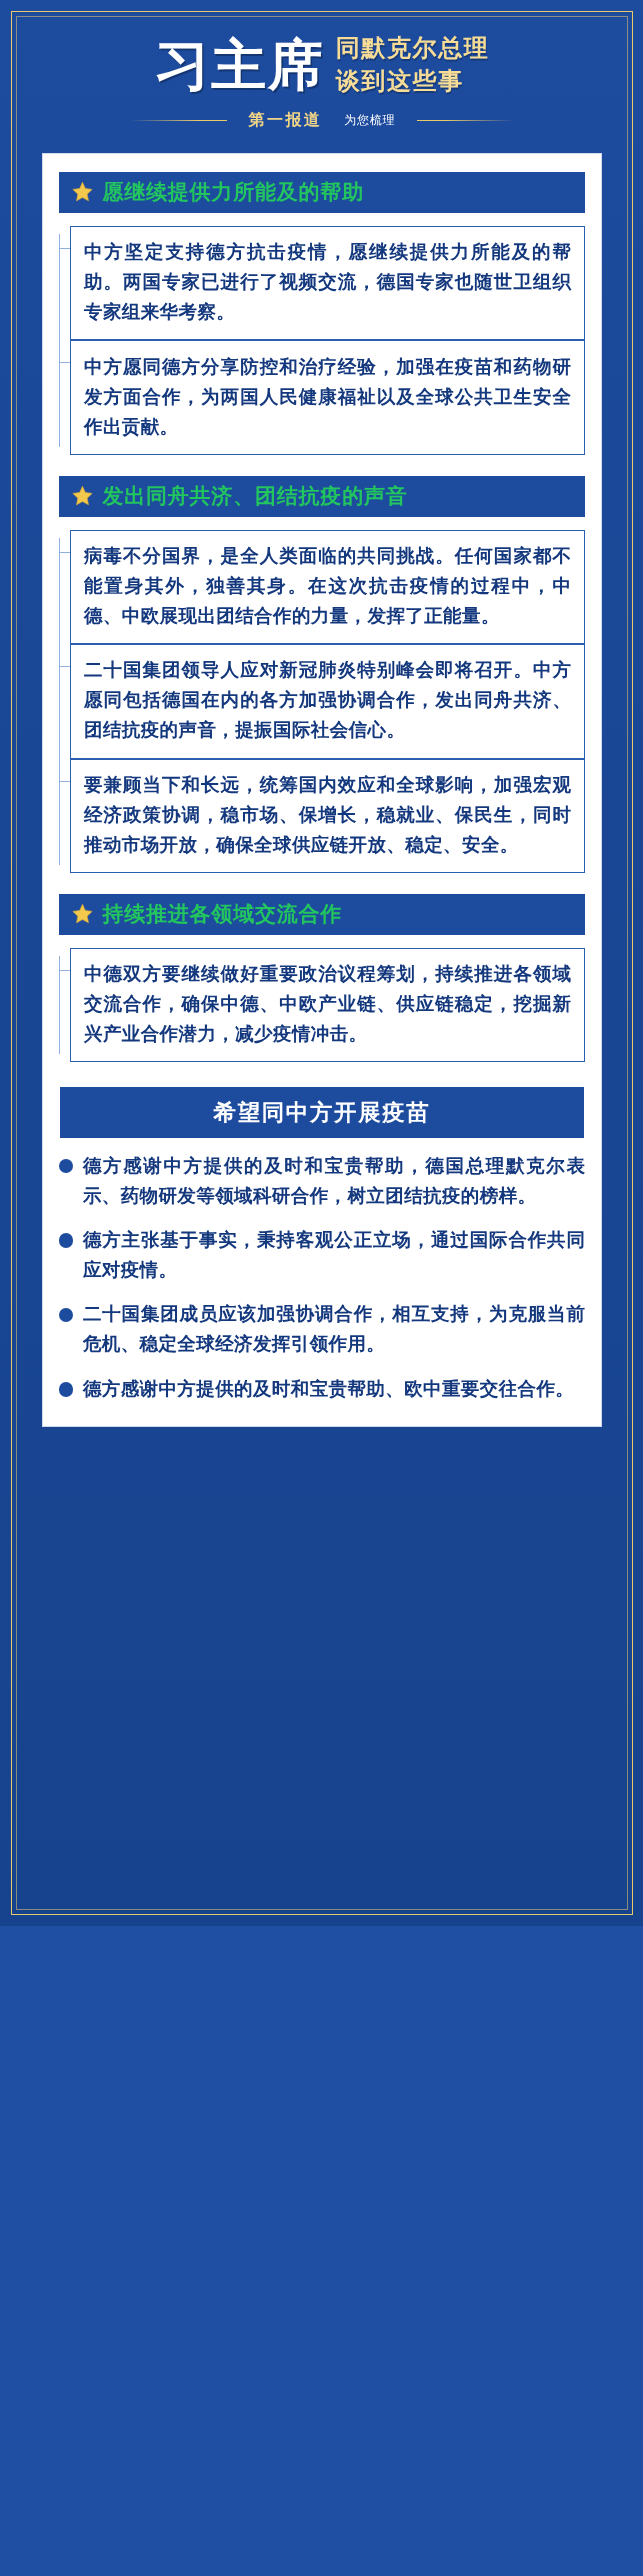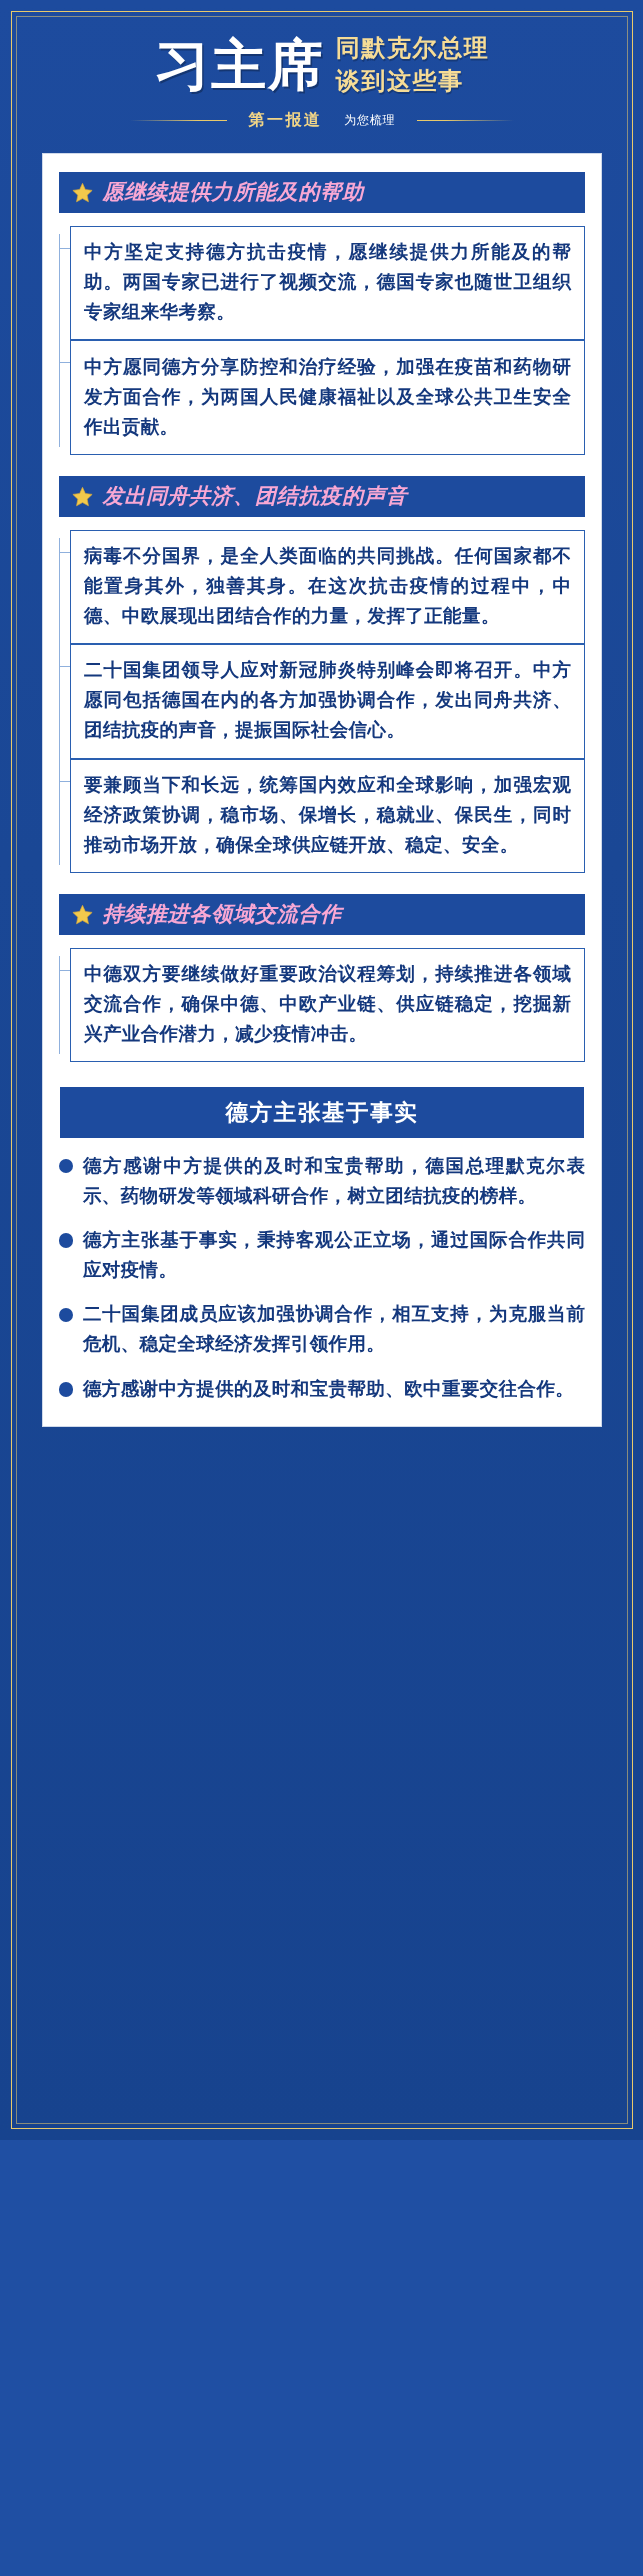--- a/index.html
+++ b/index.html
@@ -9,21 +9,21 @@
   body {
     width: 644px;
     height: 2576px;
     background: #1f4fa3;
     font-family: "Liberation Serif", "DejaVu Serif", serif;
     overflow: hidden;
   }
   .poster {
     position: relative;
     width: 644px;
-    height: 2140px;
+    height: 1926px;
     background: linear-gradient(180deg, #1d4b9e 0%, #1a4795 40%, #17438e 100%);
     box-sizing: border-box;
     padding: 17.7px 17.7px 21px 17.7px;
   }
   .outer-frame {
     position: absolute;
     left: 11.3px;
     top: 11.3px;
     right: 11.3px;
     bottom: 11.3px;
@@ -115,27 +115,25 @@
     box-sizing: border-box;
   }
 
   .section {
     margin-bottom: 21px;
   }
   .section:last-child { margin-bottom: 0; }
 
   .section-head {
     background: #1d4b9e;
-    color: #f9a8d4;
-    display: flex;
-    align-items: center;
+    color: #22c55e;
+    display: flex;
     gap: 9.7px;
     padding: 8.8px 13px;
     box-sizing: border-box;
-    font-style: italic;
   }
   .star-icon {
     flex: 0 0 auto;
     width: 21px;
     height: 21px;
     display: block;
   }
   .section-head .head-text {
     font-size: 21px;
     font-weight: bold;
@@ -297,21 +295,21 @@
         <div class="head-text">持续推进各领域交流合作</div>
       </div>
       <div class="items">
         <div class="item">
           <p>中德双方要继续做好重要政治议程筹划，持续推进各领域交流合作，确保中德、中欧产业链、供应链稳定，挖掘新兴产业合作潜力，减少疫情冲击。</p>
         </div>
       </div>
     </div>
 
     <div class="merkel">
-      <div class="merkel-head">德方主张基于事实</div>
+      <div class="merkel-head">希望同中方开展疫苗</div>
       <div class="merkel-list">
         <div class="bullet-item">
           <div class="bullet-dot"></div>
           <p>德方感谢中方提供的及时和宝贵帮助，德国总理默克尔表示、药物研发等领域科研合作，树立团结抗疫的榜样。</p>
         </div>
         <div class="bullet-item">
           <div class="bullet-dot"></div>
           <p>德方主张基于事实，秉持客观公正立场，通过国际合作共同应对疫情。</p>
         </div>
         <div class="bullet-item">

